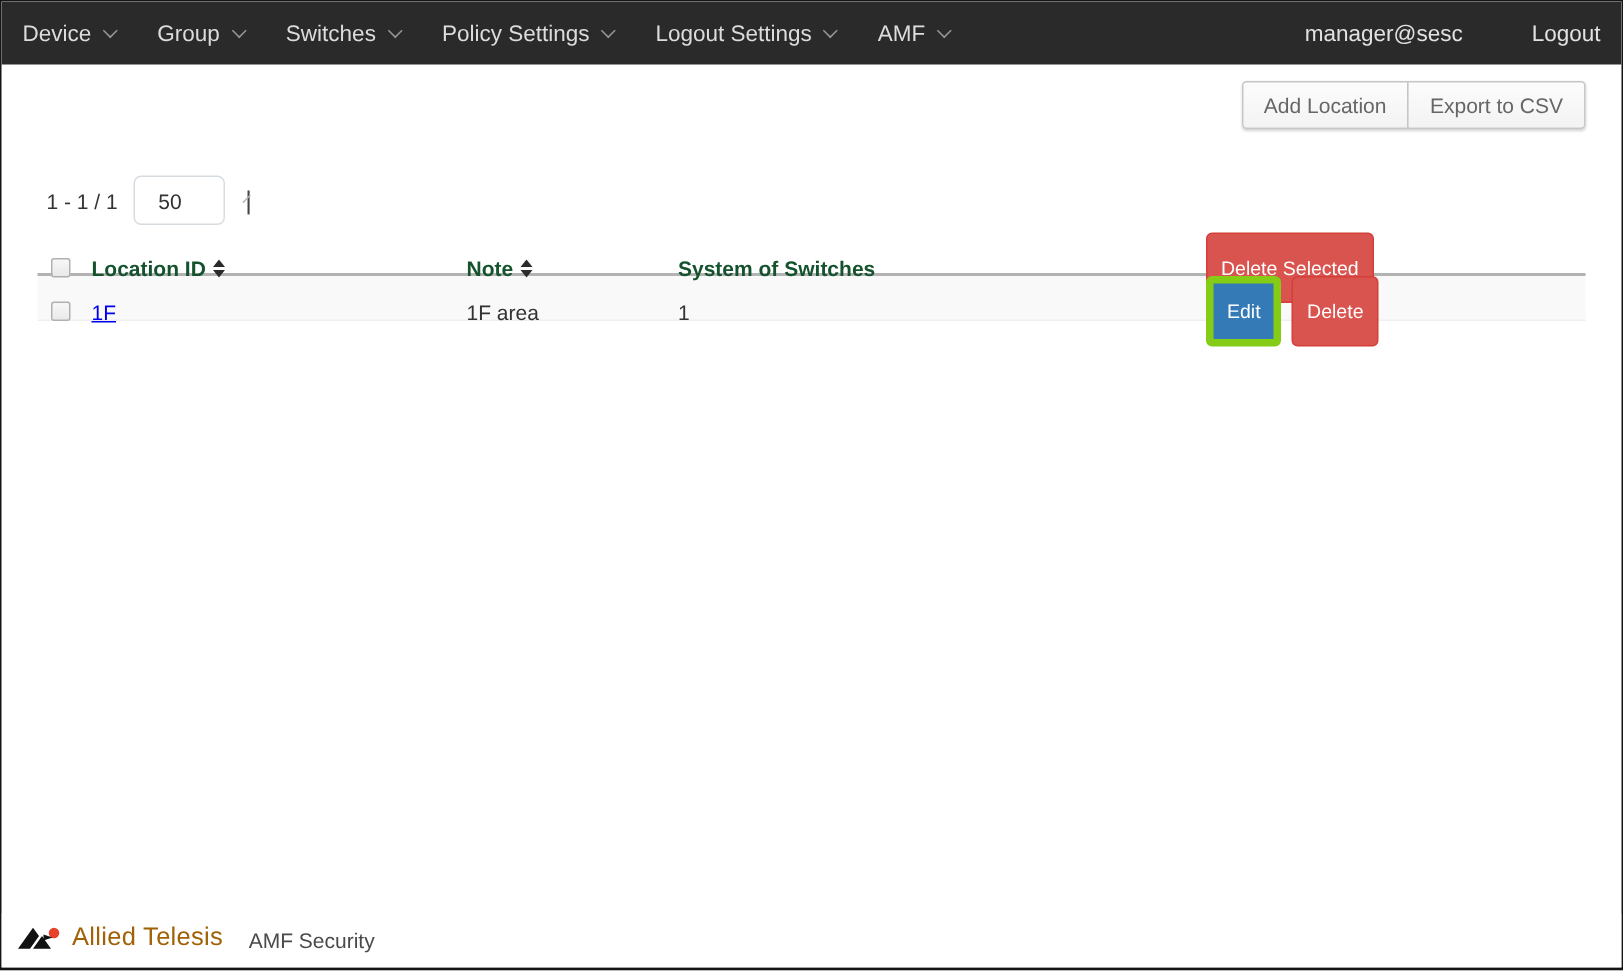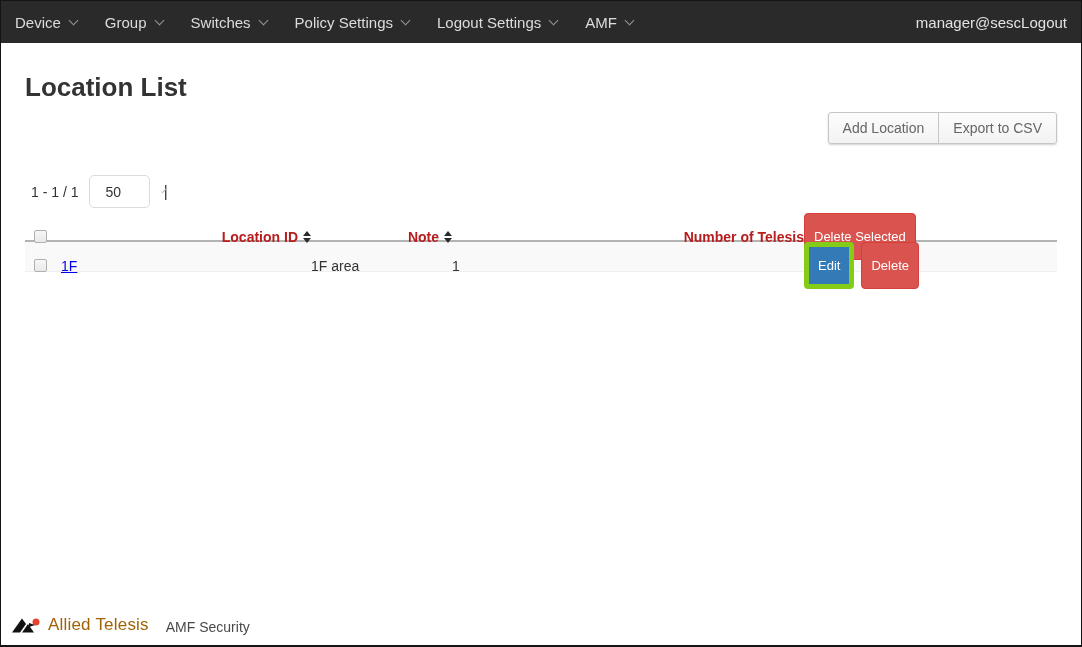--- a/index.html
+++ b/index.html
@@ -19,21 +19,21 @@
   }
   .nav-item{
     display:flex; align-items:center; gap:9px;
     color:#dcdcdc; font-size:15px; padding:0 14px; height:42px; cursor:pointer;
   }
   .nav-item:first-child{ padding-left:0; }
   .chev{
     width:7px; height:7px; border-right:1.6px solid #969696; border-bottom:1.6px solid #969696;
     transform:rotate(45deg); margin-top:-4px; display:inline-block;
   }
-  .nav-right{ margin-left:auto; display:flex; align-items:flex-end; }
+  .nav-right{ margin-left:auto; display:flex; align-items:flex-end; gap:46px; }
   .nav-user{ color:#e2e2e2; font-size:15px; }
   .nav-logout{ color:#e2e2e2; font-size:15px; cursor:pointer; }
 
   
   .main{ flex:1 1 auto; padding:0 24px; }
   .page-title{ margin-top:30px; font-size:26px; font-weight:600; color:#333; line-height:28px; }
 
   .toolbar{ margin-top:11px; display:flex; justify-content:flex-end; }
   .btn-group{ display:flex; box-shadow:0 1px 2px rgba(0,0,0,0.18); border-radius:3px; }
   .btn-default{
@@ -64,21 +64,21 @@
   }
   .search-box input::placeholder{ color:#a9adb1; }
 
   
   .loc-table{ margin-top:5px; }
   .thead, .trow{
     display:grid; grid-template-columns:36px 250px 141px 352px 1fr;
     align-items:center;
   }
   .thead{ height:29px; border-bottom:2px solid #b3b3b3; }
-  .th{ font-size:14px; font-weight:bold; color:#b91c1c; display:flex; align-items:center;justify-content:flex-end; }
+  .th{ font-size:14px; font-weight:bold; color:#14532d; display:flex; align-items:center; }
   .trow{ height:30px; background:#f9f9f9; border-bottom:1px solid #efefef; }
   .td{ font-size:14px; color:#333; }
 
   .cbx{
     appearance:none; -webkit-appearance:none; width:13px; height:13px;
     border:1px solid #b0b0b0; border-radius:2px; background:linear-gradient(#f7f7f7,#e9e9e9);
     margin-left:9px; cursor:pointer; display:block;
   }
 
   .sort{ display:inline-flex; flex-direction:column; margin-left:5px; gap:2px; cursor:pointer; }
@@ -139,21 +139,20 @@
       <span>AMF</span>
       <span class="chev"></span>
     </div>
     <div class="nav-right">
       <span class="nav-user">manager@sesc</span>
       <span class="nav-logout">Logout</span>
     </div>
   </nav>
 
   <main class="main">
-    <h1 class="page-title">Location List</h1>
 
     <div class="toolbar">
       <div class="btn-group">
         <button class="btn-default">Add Location</button>
         <button class="btn-default">Export to CSV</button>
       </div>
     </div>
 
     <div class="controls">
       <span class="range-text">1 - 1 / 1</span>
@@ -177,21 +176,21 @@
             </span>
         </div>
         <div class="th">
           <span>Note</span>
           <span class="sort">
               <span class="up"></span>
               <span class="dn"></span>
             </span>
         </div>
         <div class="th">
-          <span>Number of Telesis</span>
+          <span>System of Switches</span>
         </div>
         <div>
           <button class="btn-danger">Delete Selected</button>
         </div>
       </div>
 
       <div class="trow">
         <div>
             <input type="checkbox" class="cbx" style="">
           </div>

